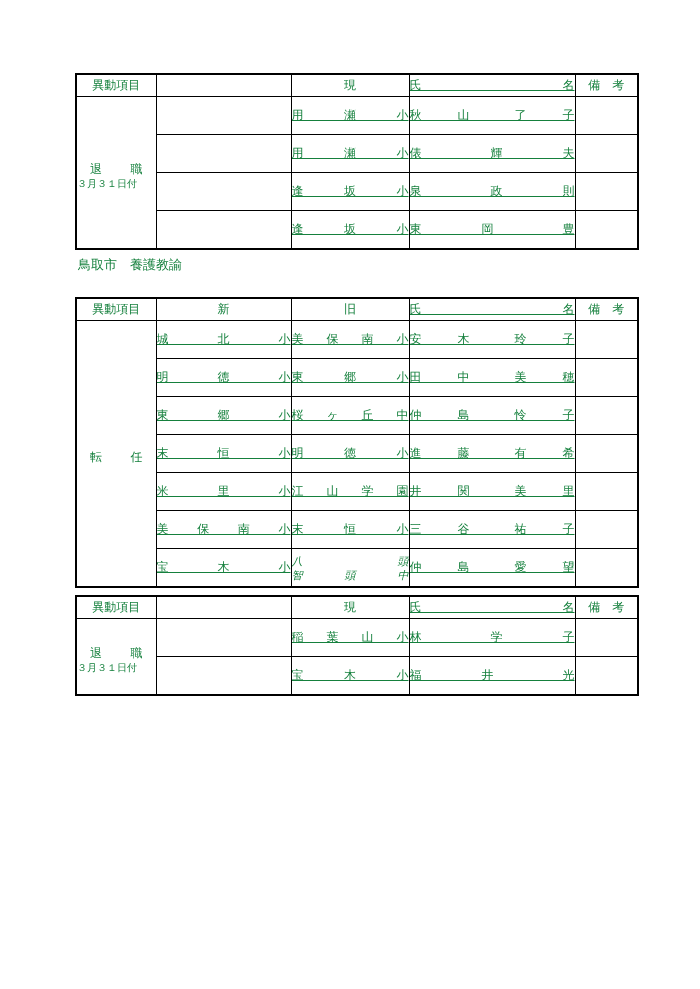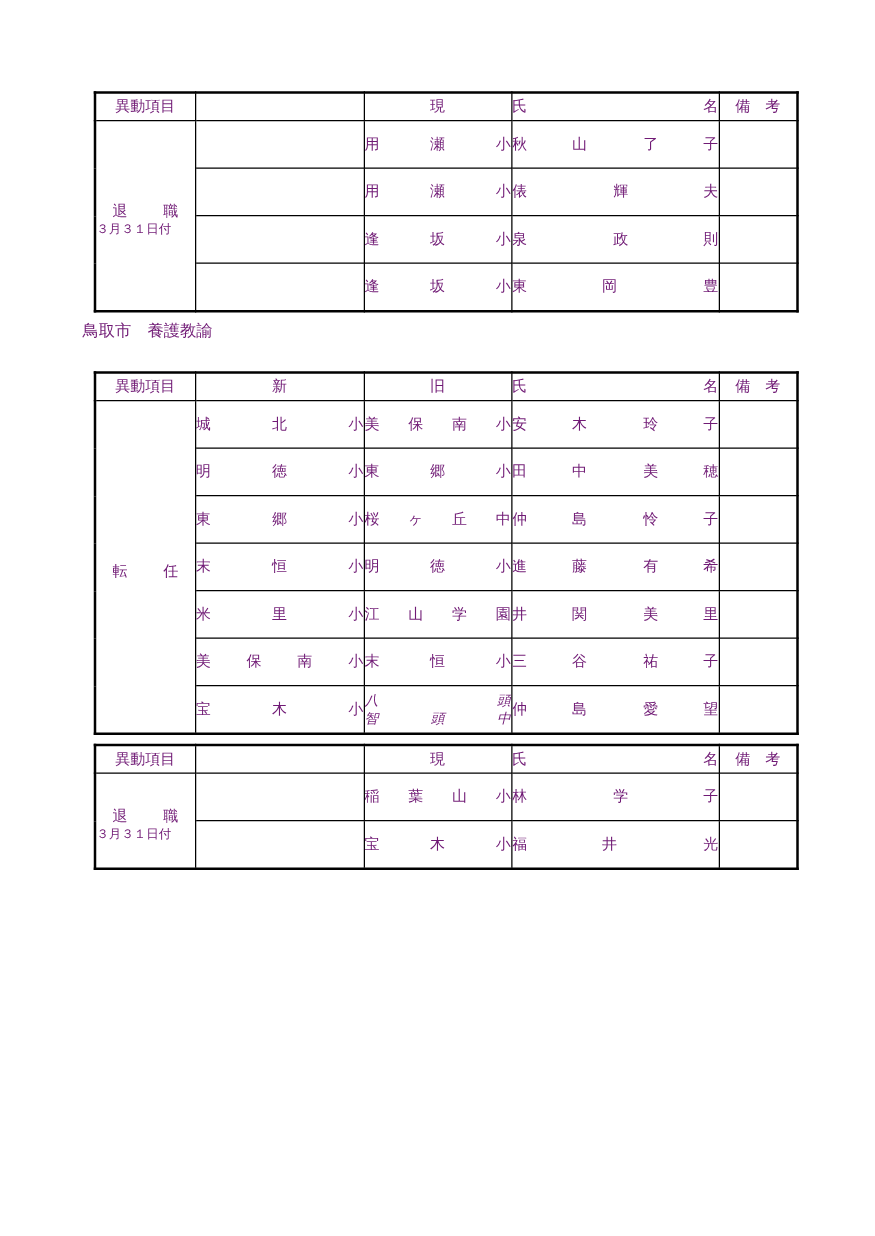--- a/index.html
+++ b/index.html
@@ -1,43 +1,43 @@
 <!DOCTYPE html>
 <html lang="ja"><head>
 <meta charset="utf-8">
 <style>
   html,body{margin:0;padding:0;background:#fff;}
   .page{
     position:relative;width:700px;height:921px;background:#ffffff;
-    font-family:"Liberation Serif","DejaVu Serif",serif;color:#701a75;overflow:hidden;
+    font-family:"Liberation Serif","DejaVu Serif",serif;color:#15803d;overflow:hidden;
   }
   table.doc{
     position:absolute;border-collapse:collapse;table-layout:fixed;
     border:2px solid #000;background:#fff;
   }
   table.doc td{
     border:1px solid #000;padding:0;overflow:hidden;
     font-size:12px;line-height:1.25;vertical-align:middle;
     white-space:nowrap;
   }
   tr.hdr td{height:21px;}
   tr.row td{height:37px;}
   .c{text-align:center;}
-  .j{text-align:justify;text-align-last:justify;}
+  .j{text-align:justify;text-align-last:justify;text-decoration:underline;}
   td.hname{padding:0 30px;}
   td.school{padding:0 12px;}
   td.school4{padding:0 9px;}
   td.nm{font-size:17px;padding:0 15px;margin-top:36px;}
   td.itemcell{vertical-align:top;margin-top:35px;}
   .item1{font-size:12px;margin-top:7px;padding:0 13px;text-align:justify;text-align-last:justify;}
   .item2{font-size:10px;margin-top:1px;text-align:left;letter-spacing:0;}
   td.twoline{padding:0 12px;font-style:italic;}
   .tl-line{font-size:11px;line-height:14px;text-align:justify;text-align-last:justify;}
   .section-label{
-    position:absolute;left:66px;top:256px;font-size:13px;
+    position:absolute;left:78px;top:256px;font-size:13px;
   }
   .page-number{
     position:absolute;left:0;top:936px;width:700px;text-align:center;font-size:12px;
   }
 </style>
 </head>
 <body>
 
 <div class="page">
 

